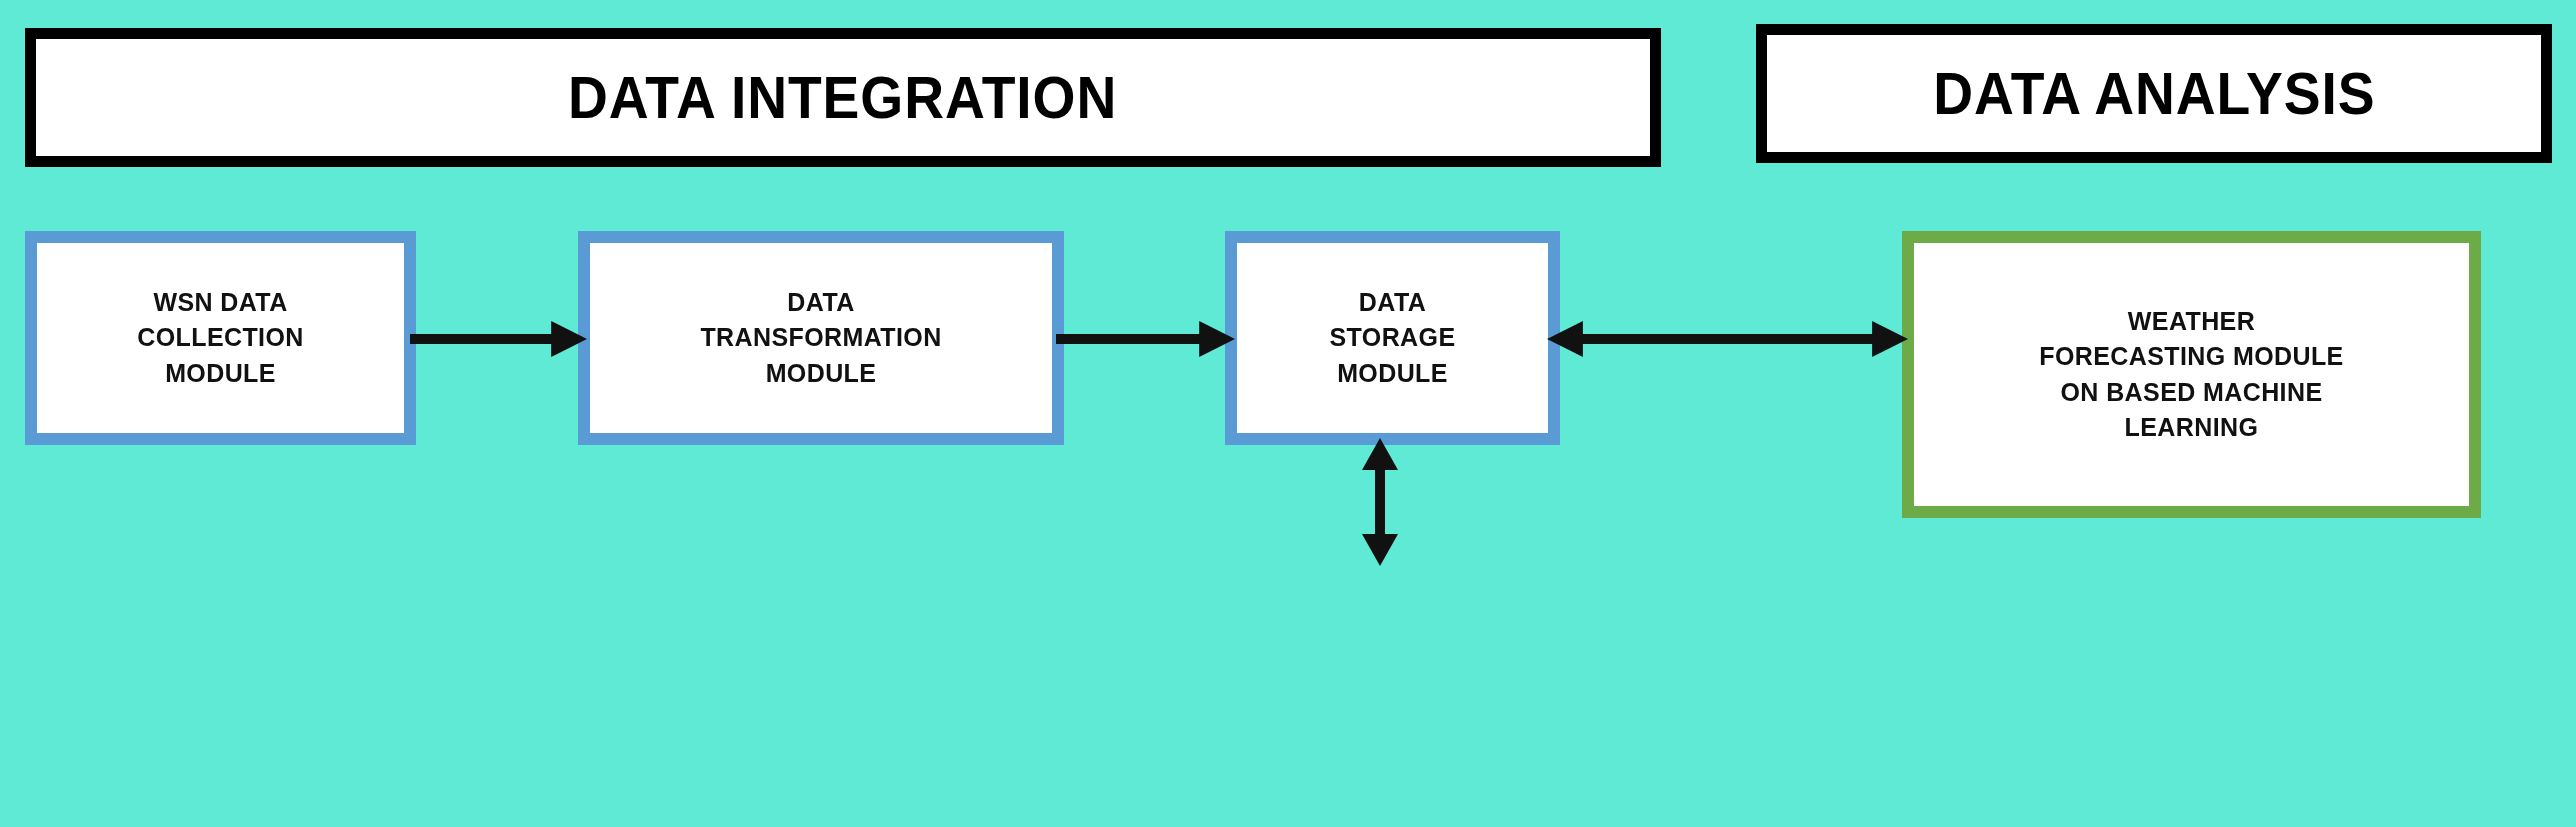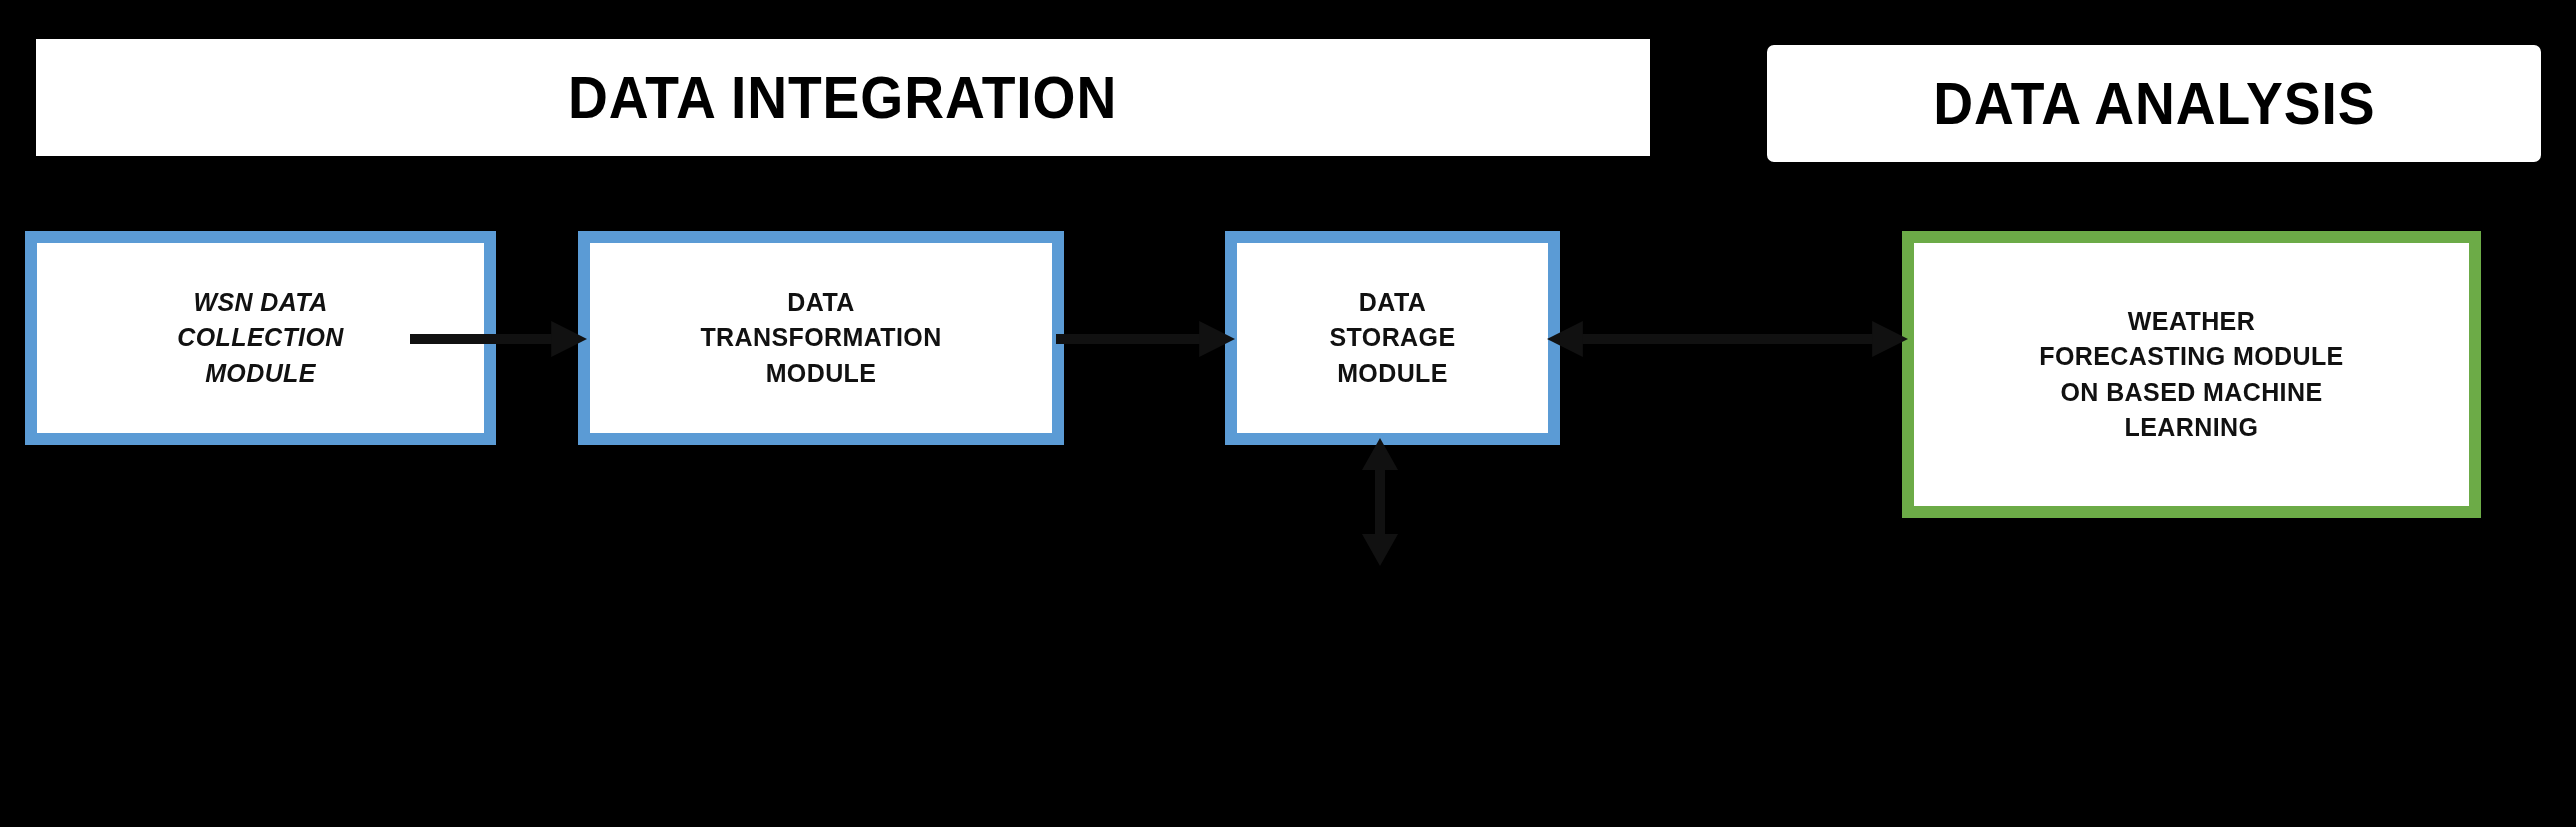--- a/index.html
+++ b/index.html
@@ -8,21 +8,21 @@
     padding: 0;
     background: #ffffff;
   }
   body {
     font-family: "Liberation Sans", sans-serif;
   }
   #canvas {
     position: relative;
     width: 2576px;
     height: 828px;
-    background: #000000;
+    background: #5eead4;
     overflow: hidden;
   }
 
   
   .header-box {
     position: absolute;
     box-sizing: border-box;
     border: 11px solid #000000;
     background: #ffffff;
     display: flex;
@@ -72,25 +72,25 @@
 </style>
 </head>
 <body>
 
 <div id="canvas">
 
   <div class="header-box" style="left:25px; top:28px; width:1636px; height:139px;">
     <span class="header-label">DATA INTEGRATION</span>
   </div>
 
-  <div class="header-box" style="left:1756px; top:34px; width:796px; height:139px;border-radius:18px;">
+  <div class="header-box" style="left:1756px; top:24px; width:796px; height:139px;">
     <span class="header-label">DATA ANALYSIS</span>
   </div>
 
-  <div class="module-box blue" style="left:25px; top:231px; width:471px; height:214px;font-style:italic;">
+  <div class="module-box blue" style="left:25px; top:231px; width:391px; height:214px;">
     <span class="module-label">WSN DATA
 COLLECTION
 MODULE</span>
   </div>
 
   <div class="module-box blue" style="left:578px; top:231px; width:486px; height:214px;">
     <span class="module-label">DATA
 TRANSFORMATION
 MODULE</span>
   </div>

